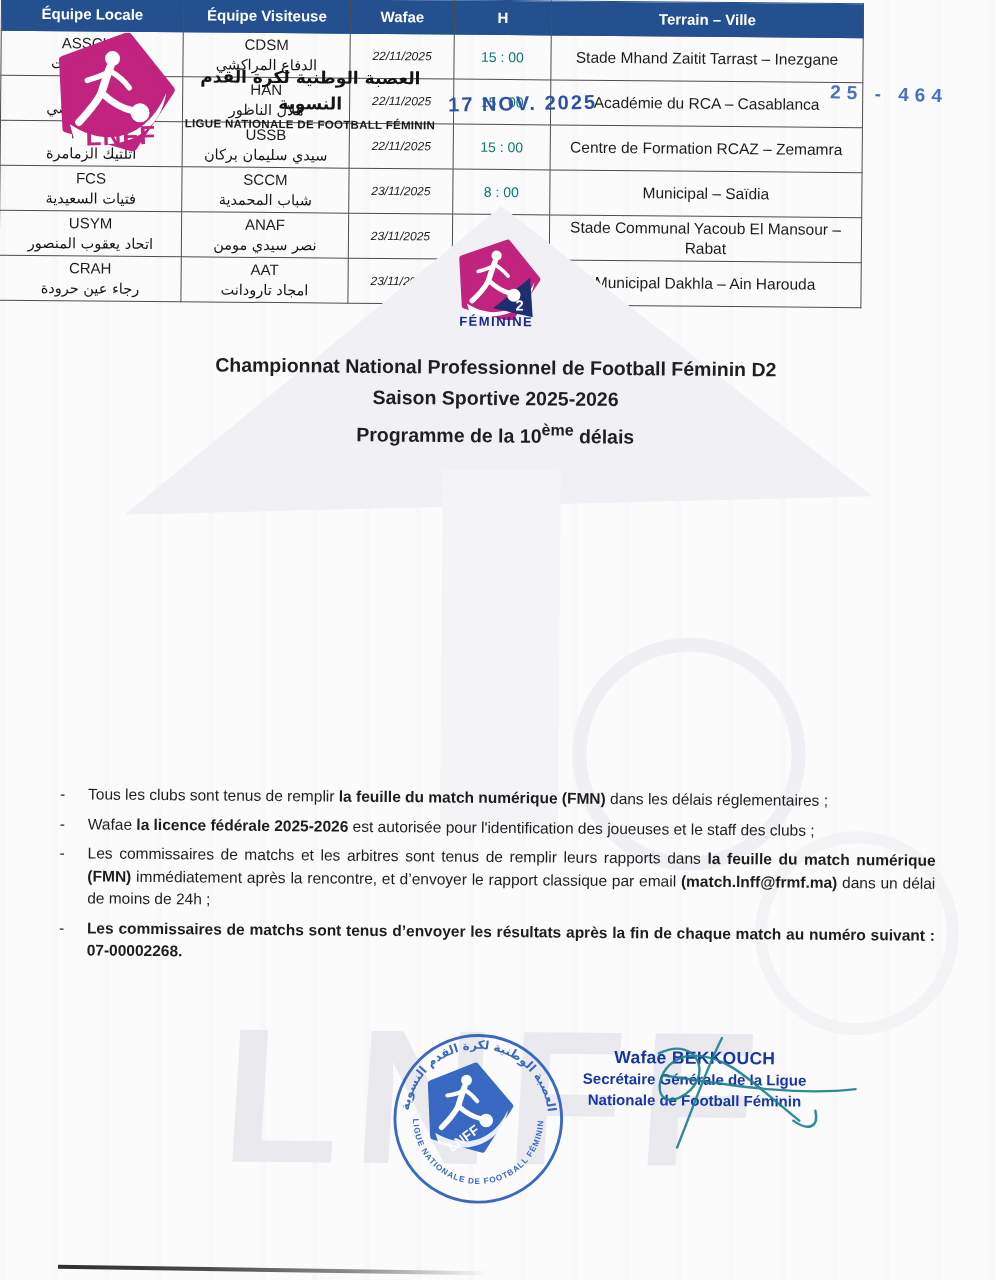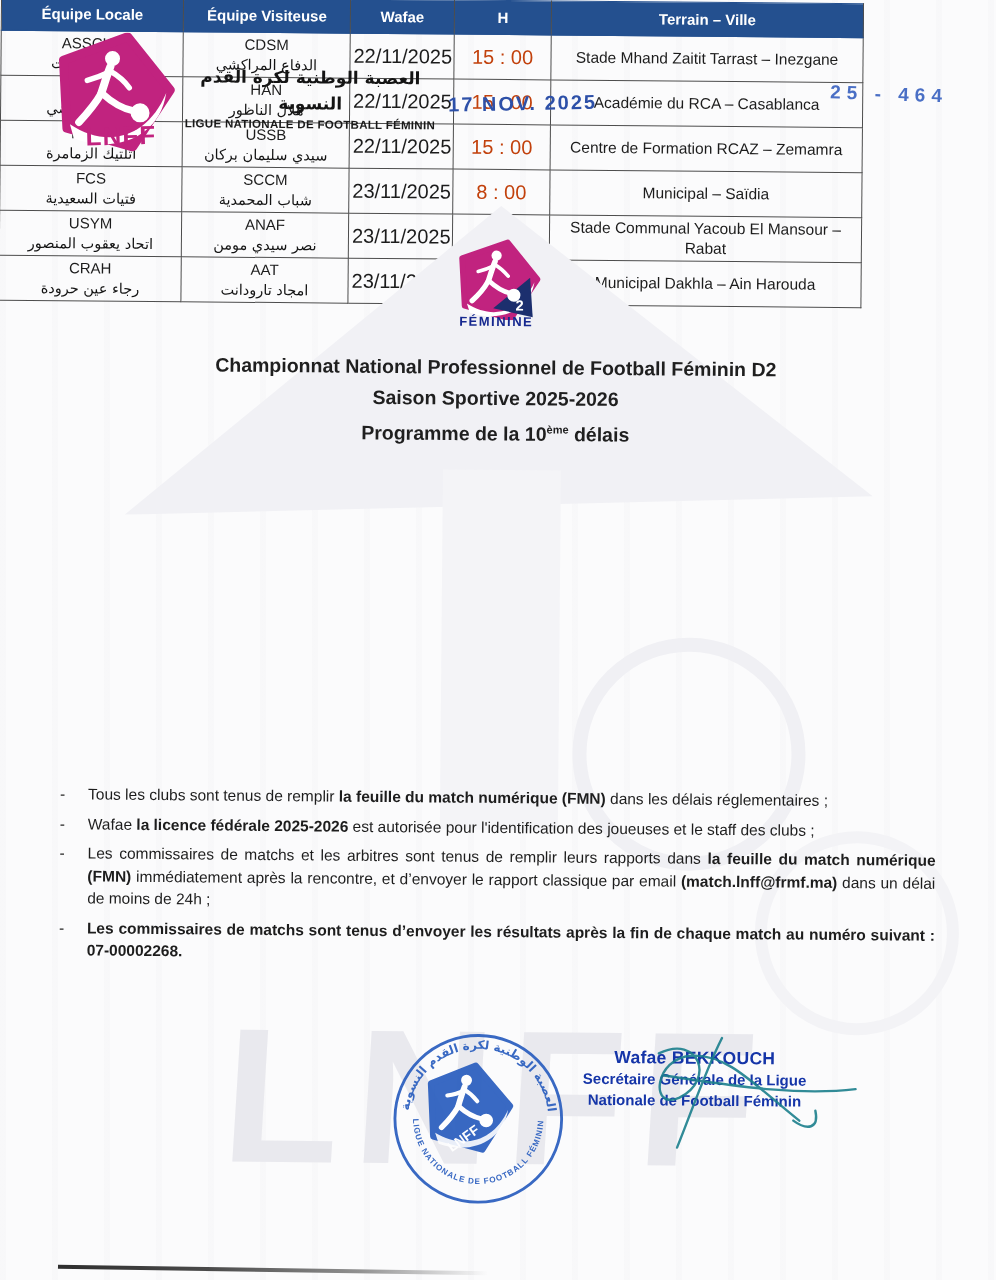--- a/index.html
+++ b/index.html
@@ -35,31 +35,31 @@
     letter-spacing:2px;transform:rotate(-1.6deg);}
   .ref-number{left:830px;top:80px;z-index:2;font-size:19px;font-weight:600;color:#4a6fc5;
     letter-spacing:6px;transform:rotate(1.5deg);}
 
   
   .logo-d2{left:452px;top:238px;z-index:2;}
   .d2-label{left:436px;top:314px;width:124px;text-align:center;z-index:2;
     font-size:13px;font-weight:700;color:#16288f;letter-spacing:1.5px;}
   .title-block{left:98px;top:352px;width:800px;text-align:center;z-index:2;
     font-size:19.5px;font-weight:700;color:#1f1f1f;line-height:31px;}
-  .title-block .sup{font-size:11px;vertical-align:super;}
+  .title-block .sup{font-size:16px;vertical-align:super;}
 
   
   .sched{left:67px;top:482px;z-index:2;border-collapse:collapse;table-layout:fixed;width:862px;}
   .sched th,.sched td{border:1px solid #4d4d4d;text-align:center;vertical-align:middle;padding:1px 3px;}
   .sched th{background:#24508f;color:#fff;font-size:15px;font-weight:700;height:31px;border-color:#24508f #4d4d4d;}
   .sched td{height:42px;background:transparent;}
   .team-code{display:block;font-size:15px;color:#1c1c1c;line-height:20px;}
   .team-ar{display:block;font-size:14.5px;color:#141414;line-height:21px;}
-  .cell-date{font-size:20px;color:#1c1c1c;}
-  .cell-time{font-size:20px;color:#c2410c;}
+  .cell-date{font-size:12px;color:#1c1c1c;font-style:italic;}
+  .cell-time{font-size:14px;color:#0f766e;}
   .cell-venue{font-size:15.5px;color:#1c1c1c;line-height:20px;}
 
   
   .notes{left:60px;top:787px;width:882px;z-index:2;list-style:none;margin:0;padding:0;}
   .notes li{display:flex;margin-bottom:7px;font-size:15.5px;line-height:22.5px;color:#1d1d1d;}
   .notes .dash{width:34px;flex:0 0 34px;padding-left:6px;box-sizing:border-box;}
   .notes .txt{flex:1;text-align:justify;}
   .b{font-weight:700;}
 
   

